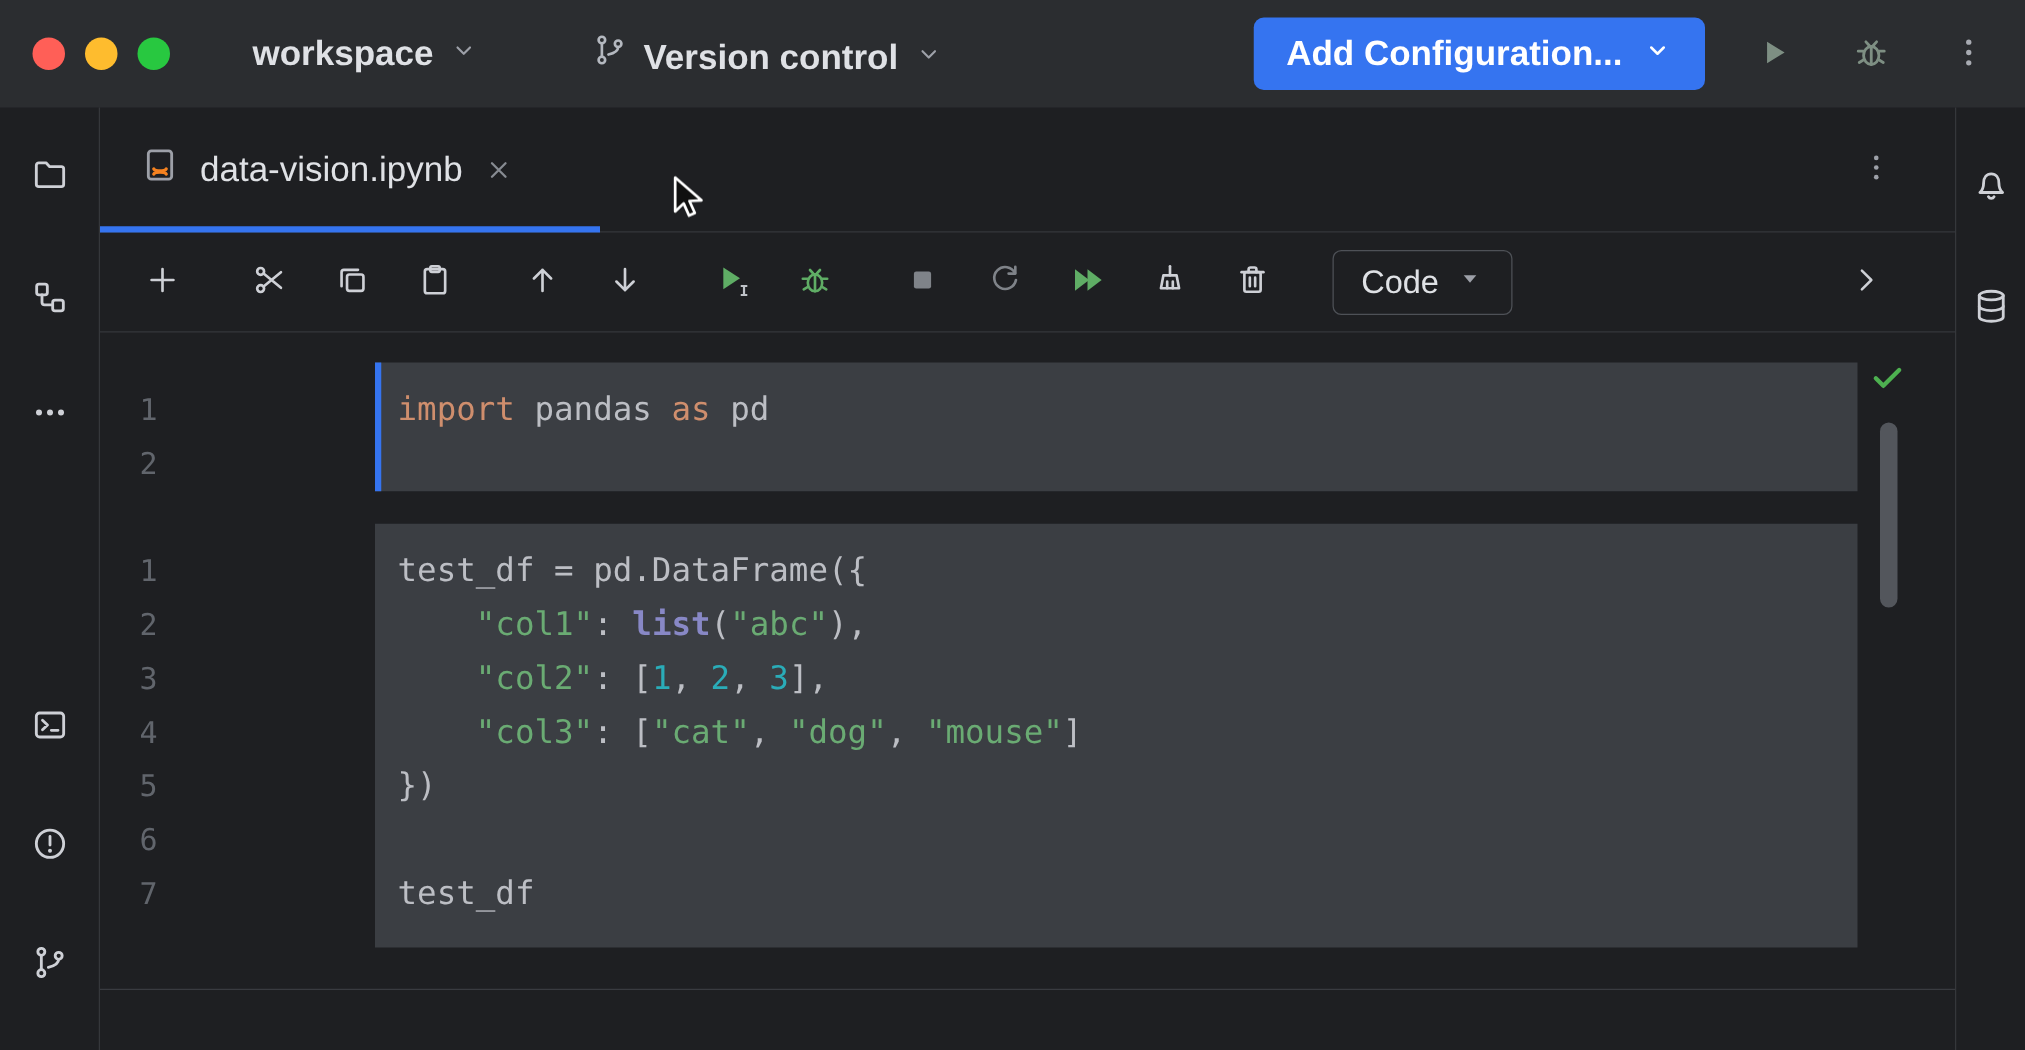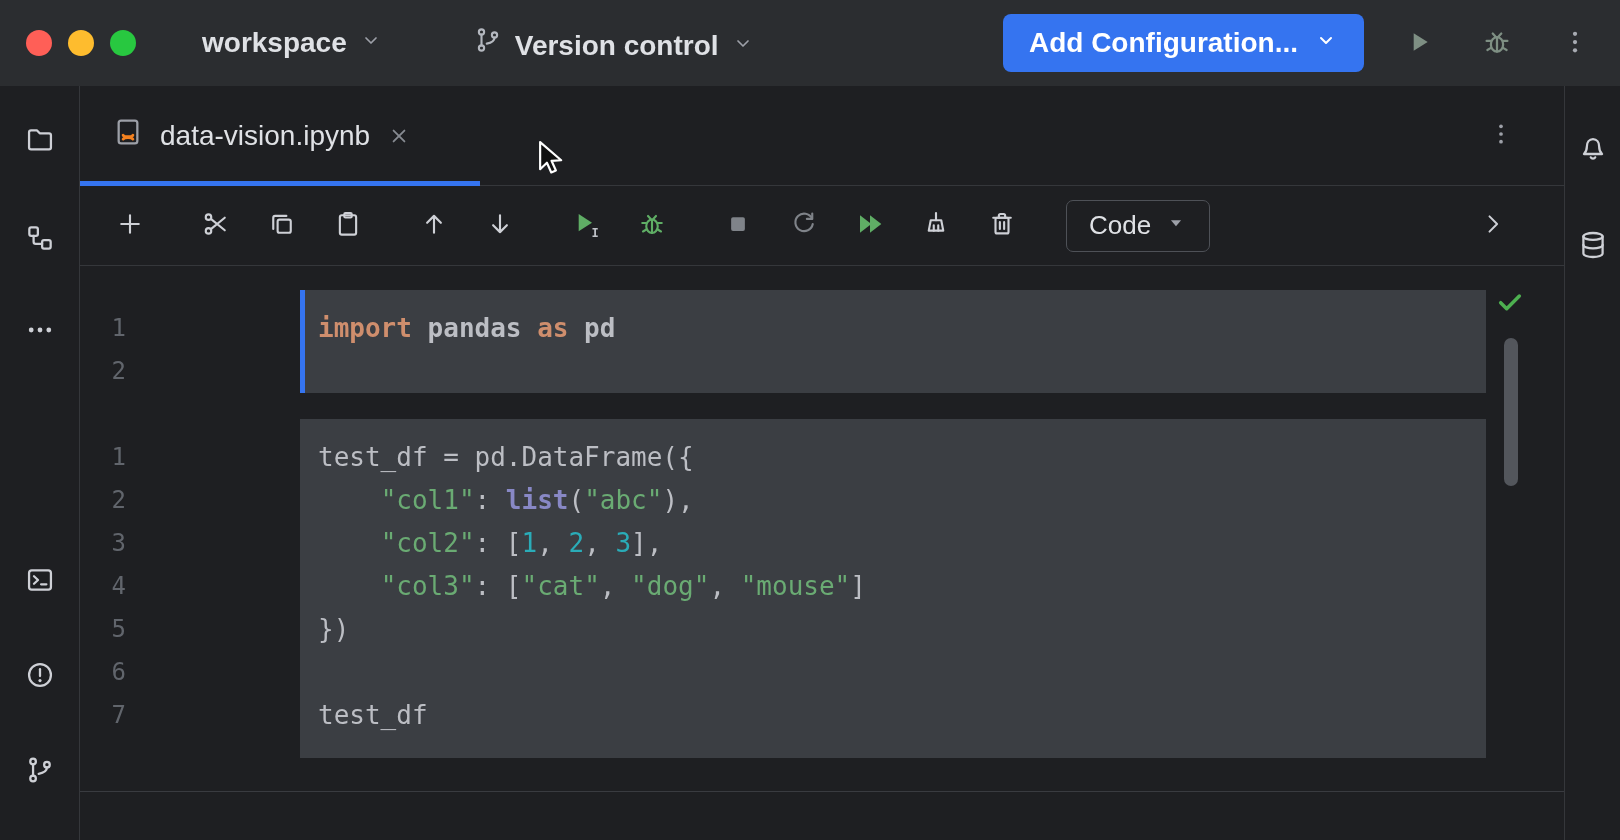--- a/index.html
+++ b/index.html
@@ -143,21 +143,21 @@
     color: #61656c;
   }
   .line-numbers div { height: 43px; }
   .cell-box {
     flex: 1; margin-right: 78px;
     background: var(--cell-bg, #3b3e43);
     padding: 17px 20px 21px 18px;
     font: 26px/43px "DejaVu Sans Mono", "Liberation Mono", monospace;
     color: var(--code-default, #bcbec4);
   }
-  .cell-box.selected { border-left: 5px solid var(--accent, #3574f0); padding-left: 13px; font-weight: bold; }
+  .cell-box.selected { border-left: 5px solid var(--accent, #3574f0); padding-left: 13px; }
   .code-line { height: 43px; white-space: pre; }
   .tok-kw { color: var(--code-keyword, #cf8e6d); }
   .tok-str { color: var(--code-string, #6aab73); }
   .tok-num { color: var(--code-number, #2aacb8); }
   .tok-builtin { color: var(--code-builtin, #8888c6); font-weight: bold; }
   .tok-pl { color: var(--code-default, #bcbec4); }
 
   .inspections-check { position: absolute; top: 20px; right: 38px; color: var(--success-green, #4db050); }
   .scroll-thumb {
     position: absolute; right: 46px; top: 72px; width: 14px; height: 148px;

